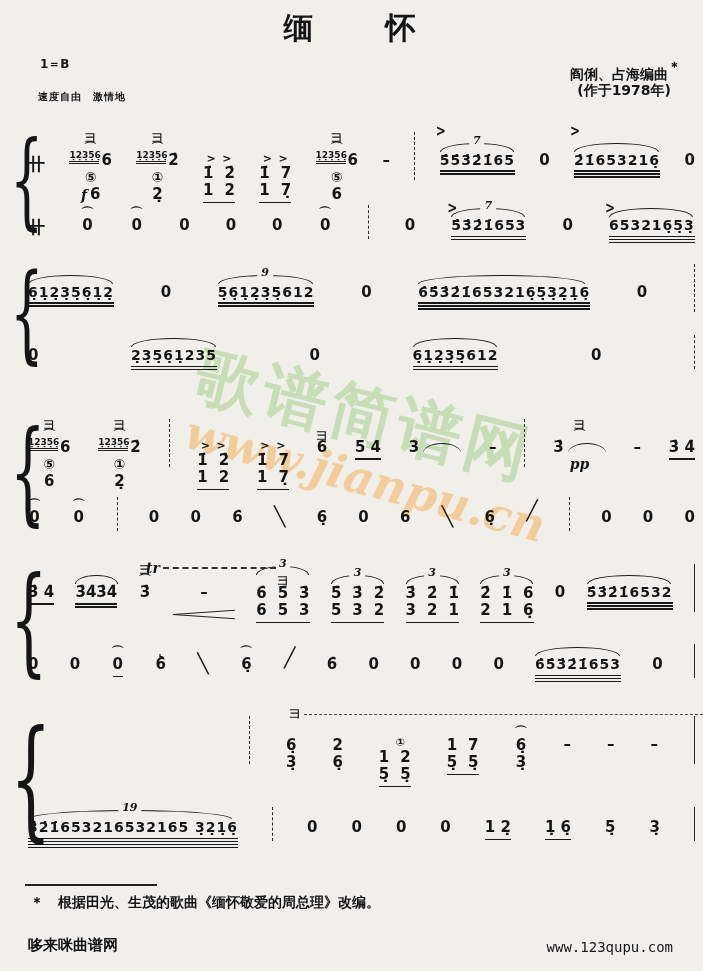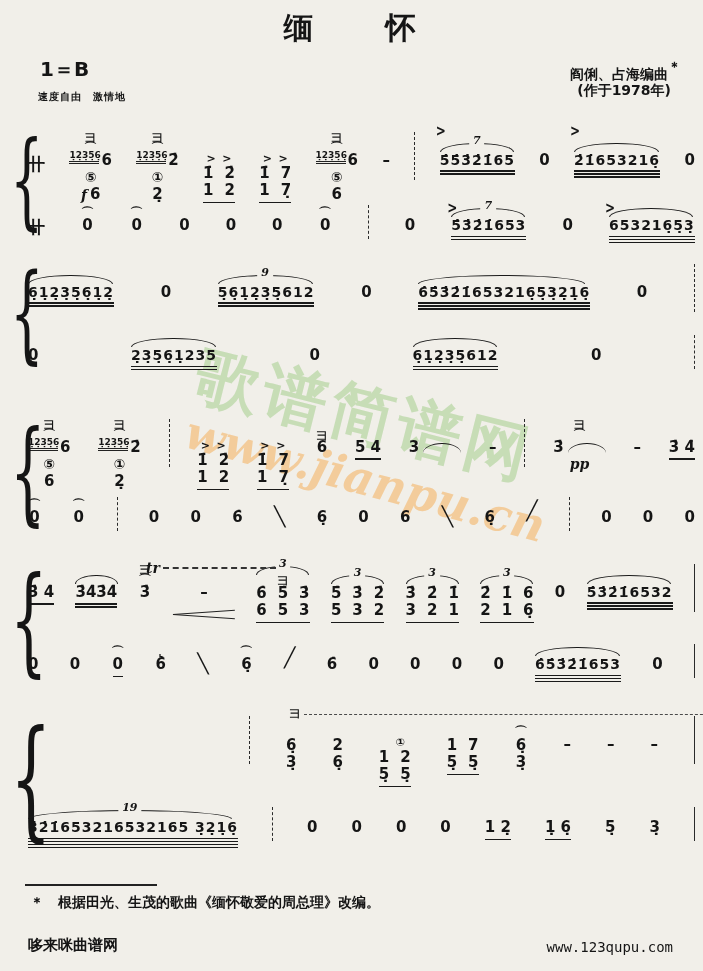--- a/index.html
+++ b/index.html
@@ -4,21 +4,21 @@
 <style>
   html,body{margin:0;padding:0}
   body{
     width:703px;height:971px;position:relative;overflow:hidden;
     background:#f1efe9;color:#151515;
     font-family:"DejaVu Sans",sans-serif;
   }
   .abs{position:absolute}
   
   .title{top:8px;left:0;width:100%;text-align:center;font-size:30px;font-weight:bold;letter-spacing:4px}
-  .key{left:40px;top:56px;font-size:20px;font-weight:bold}
+  .key{left:40px;top:56px;font-size:12px;font-weight:bold}
   .tempo{left:38px;top:90px;font-size:10px;font-weight:bold;letter-spacing:1px}
   .composer{right:22px;top:58px;font-size:14px;font-weight:bold}
   .composer .mark{font-size:13px;vertical-align:8px}
   .year{right:32px;top:82px;font-size:14px;font-weight:bold}
   
   .wm1{left:192px;top:372px;font-size:64px;font-weight:bold;letter-spacing:5px;
        color:rgba(164,205,140,.55);transform:rotate(14deg);z-index:0;white-space:nowrap}
   .wm2{left:180px;top:452px;font-size:46px;font-weight:bold;font-style:italic;
        color:rgba(243,182,106,.62);transform:rotate(15deg);z-index:0;white-space:nowrap;
        font-family:"DejaVu Serif",serif}

